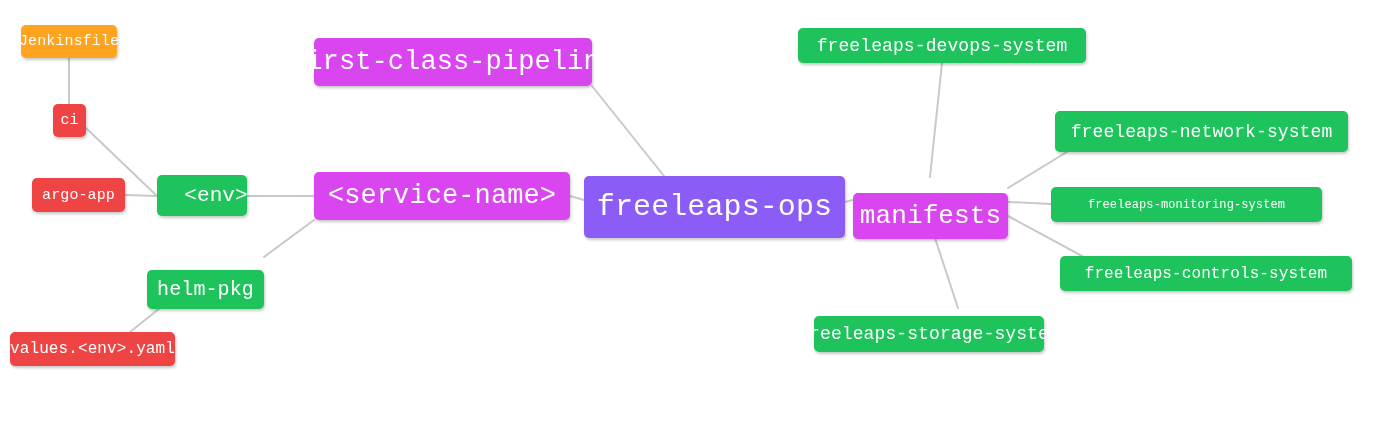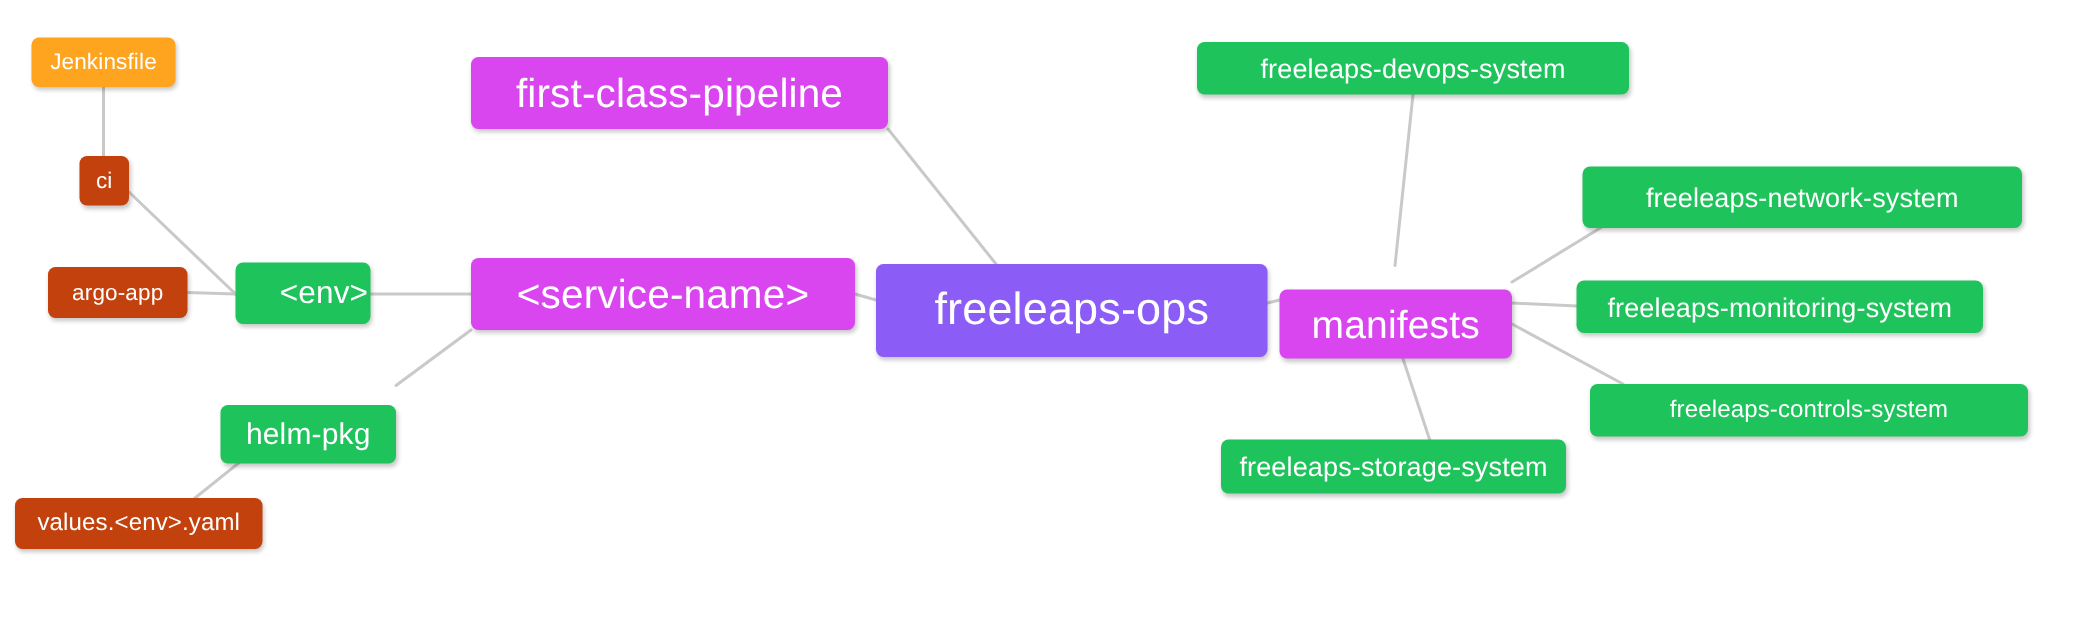--- a/index.html
+++ b/index.html
@@ -6,21 +6,21 @@
     margin: 0;
     padding: 0;
     background: #ffffff;
   }
   #canvas {
     position: relative;
     width: 1390px;
     height: 421px;
     background: #ffffff;
     overflow: hidden;
-    font-family: Liberation Sans, sans-serif;
+    font-family: Liberation Mono, monospace;
   }
   #edges {
     position: absolute;
     left: 0;
     top: 0;
     width: 1390px;
     height: 421px;
     pointer-events: none;
   }
   .node {
@@ -33,21 +33,21 @@
     border-radius: 5px;
     box-shadow: 1px 2px 3px rgba(0,0,0,0.22);
     white-space: nowrap;
     line-height: 1;
     letter-spacing: 0.1px;
   }
   .n-root   { background: #8b5cf6; }
   .n-blue   { background: #d946ef; }
   .n-green  { background: #1ec35c; }
   .n-orange { background: #ffa41f; }
-  .n-red    { background: #c2410c; }
+  .n-red    { background: #ef4444; }
 </style>
 </head>
 <body>
 
 <div id="canvas">
   <svg id="edges" viewBox="0 0 1390 421" width="1390" height="421">
       <line x1="69" y1="58" x2="69" y2="104" stroke="#c9c9c9" stroke-width="2" stroke-linecap="round"></line>
       <line x1="86" y1="128" x2="157" y2="196" stroke="#c9c9c9" stroke-width="2" stroke-linecap="round"></line>
       <line x1="125" y1="195" x2="157" y2="196" stroke="#c9c9c9" stroke-width="2" stroke-linecap="round"></line>
       <line x1="247" y1="196" x2="314" y2="196" stroke="#c9c9c9" stroke-width="2" stroke-linecap="round"></line>
@@ -68,17 +68,17 @@
       <div class="node n-red" style="left: 32px; top: 178px; width: 93px; height: 34px; font-size: 15px;">argo-app</div>
       <div class="node n-green" style="left: 157px; top: 175px; width: 90px; height: 41px; font-size: 21px; padding-left: 28px;">&lt;env&gt;</div>
       <div class="node n-green" style="left: 147px; top: 270px; width: 117px; height: 39px; font-size: 20px;">helm-pkg</div>
       <div class="node n-red" style="left: 10px; top: 332px; width: 165px; height: 34px; font-size: 16px;">values.&lt;env&gt;.yaml</div>
       <div class="node n-blue" style="left: 314px; top: 38px; width: 278px; height: 48px; font-size: 27px;">first-class-pipeline</div>
       <div class="node n-blue" style="left: 314px; top: 172px; width: 256px; height: 48px; font-size: 27px;">&lt;service-name&gt;</div>
       <div class="node n-root" style="left: 584px; top: 176px; width: 261px; height: 62px; font-size: 30px;">freeleaps-ops</div>
       <div class="node n-blue" style="left: 853px; top: 177px; width: 155px; height: 46px; font-size: 26px; margin-top: 16px;">manifests</div>
       <div class="node n-green" style="left: 798px; top: 28px; width: 288px; height: 35px; font-size: 18px;">freeleaps-devops-system</div>
       <div class="node n-green" style="left: 1055px; top: 111px; width: 293px; height: 41px; font-size: 18px;">freeleaps-network-system</div>
-      <div class="node n-green" style="left: 1051px; top: 187px; width: 271px; height: 35px; font-size: 18px;">freeleaps-monitoring-system</div>
+      <div class="node n-green" style="left: 1051px; top: 187px; width: 271px; height: 35px; font-size: 12px;">freeleaps-monitoring-system</div>
       <div class="node n-green" style="left: 1060px; top: 256px; width: 292px; height: 35px; font-size: 16px;">freeleaps-controls-system</div>
-      <div class="node n-green" style="left: 814px; top: 293px; width: 230px; height: 36px; font-size: 18px;">freeleaps-storage-system</div>
+      <div class="node n-green" style="left: 814px; top: 316px; width: 230px; height: 36px; font-size: 18px;">freeleaps-storage-system</div>
     </div>
 </div>
 
 </body></html>

